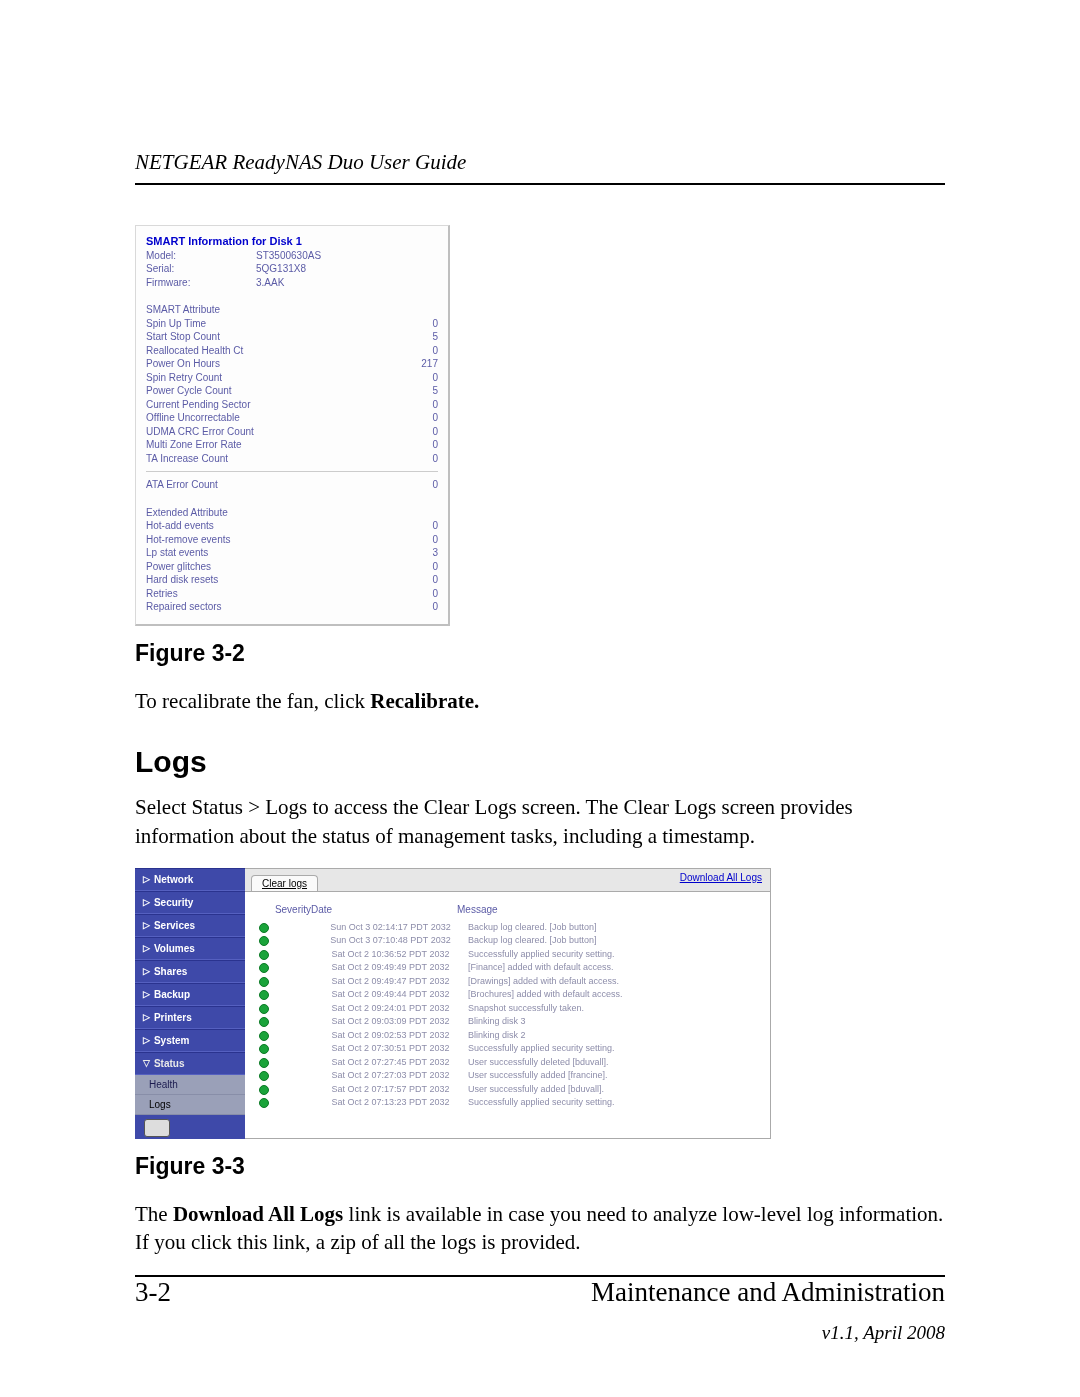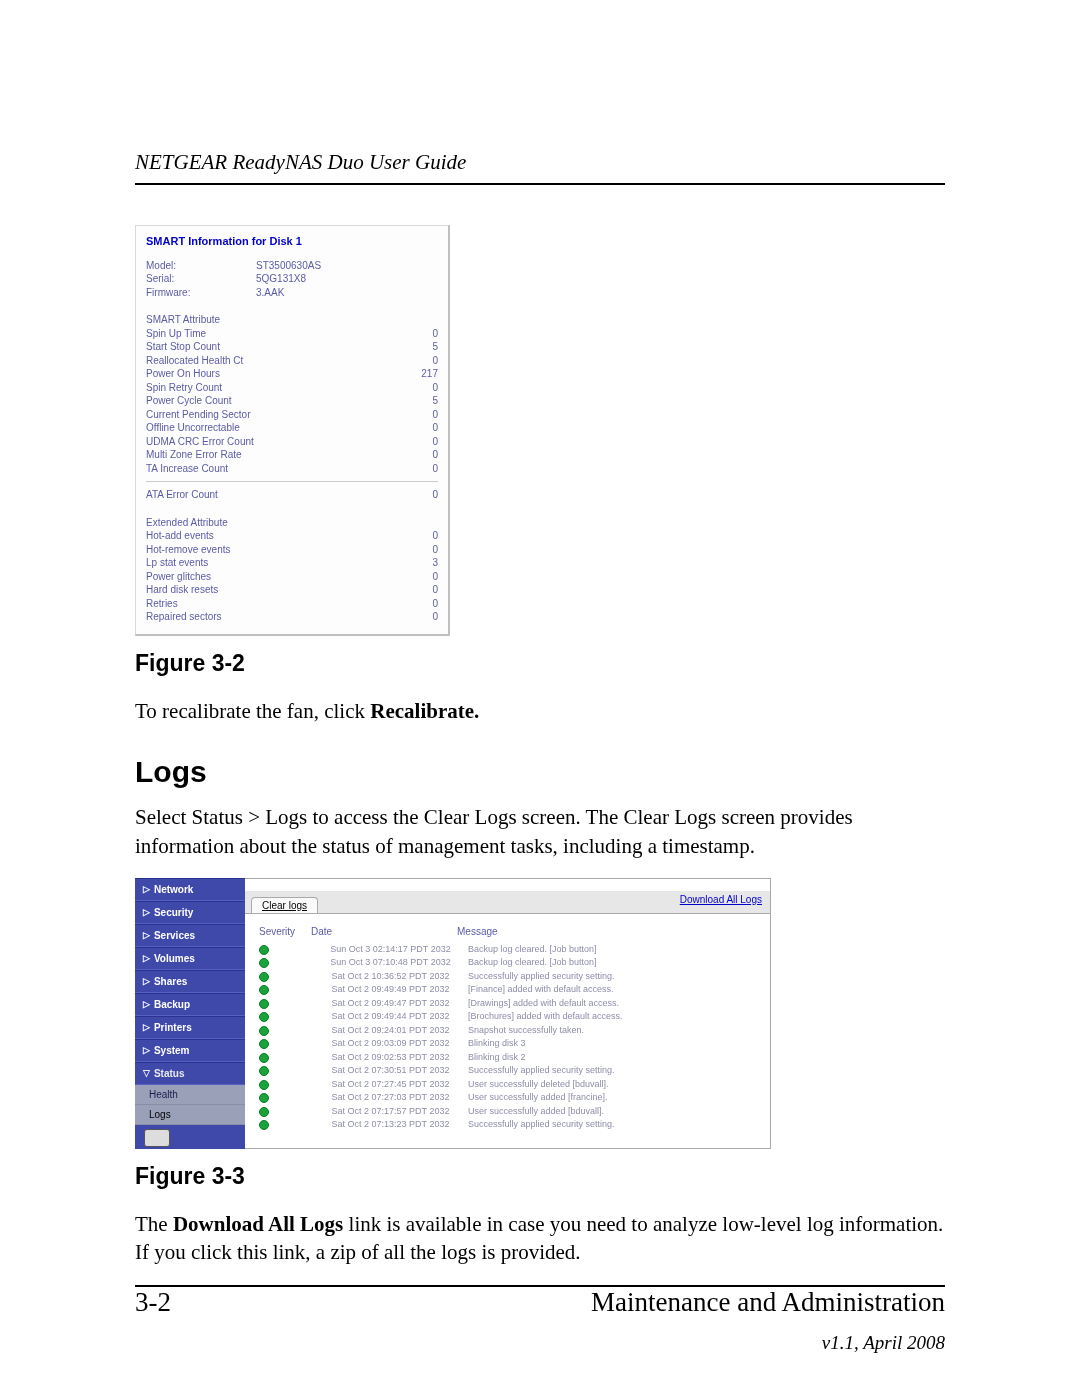--- a/index.html
+++ b/index.html
@@ -2,46 +2,46 @@
 <html><head>
 <meta charset="utf-8">
 <style>
   html,body{margin:0;padding:0;background:#fff;}
   body{width:1080px;height:1397px;font-family:"Times New Roman",serif;color:#000;position:relative;}
   .page{padding:150px 135px 0 135px;}
   .running-head{font-style:italic;font-size:21px;margin-bottom:8px;}
   hr.rule{border:none;border-top:2px solid #000;margin:0;}
   
   .smart-panel{width:292px;margin-top:40px;background:#fdfdfd;border:1px solid #d9d9d9;border-bottom:2px solid #bfbfbf;border-right:2px solid #bfbfbf;font-family:Verdana,Arial,sans-serif;font-size:10px;color:#5b5ba6;padding:8px 10px 10px 10px;line-height:1.35;}
-  .smart-title{color:#0000cc;font-weight:bold;font-size:11px;margin-bottom:10px;}
+  .smart-title{color:#0000cc;font-weight:bold;font-size:11px;}
   .kv{display:flex;}
   .kv .k{width:110px;}
   .sect{margin-top:14px;}
   .attr-row{display:flex;justify-content:space-between;}
   hr.thin{border:none;border-top:1px solid #ccc;margin:6px 0;}
   
   .fig-cap{font-family:Liberation Sans, sans-serif;font-weight:bold;font-size:23px;margin:14px 0 20px 0;}
   .body-p{font-size:21px;line-height:1.35;margin:0 0 18px 0;}
   .h2{font-family:Arial,Helvetica,sans-serif;font-weight:bold;font-size:30px;margin:30px 0 14px 0;}
   
   .logs-shot{display:flex;width:636px;margin-top:8px;font-family:Verdana,Arial,sans-serif;font-size:10px;}
   .side{width:110px;background:linear-gradient(#3e49a9,#3e49a9);}
   .side-item{display:flex;align-items:center;gap:4px;color:#fff;font-weight:bold;padding:5px 8px;border-bottom:1px solid #5560c0;border-top:1px solid #2a338f;}
   .side-item.open{color:#e9e9e9;font-weight:bold;}
   .chev{font-size:9px;}
   .sub{background:#9aa0b8;color:#1c1c50;font-weight:normal;padding:4px 8px 4px 14px;border-bottom:1px solid #888ea8;}
   .sub.active{color:#000;}
   .side-icon{width:28px;height:22px;margin:2px 0 0 8px;display:flex;align-items:center;justify-content:center;}
   .side-icon span{display:inline-block;width:24px;height:16px;border:1px solid #555;border-radius:3px;background:#ddd;}
   .log-pane{flex:1;background:#fff;border:1px solid #aaa;border-left:none;display:flex;flex-direction:column;overflow:hidden;}
-  .tabbar{height:22px;background:#e7e7e7;border-bottom:1px solid #aaa;display:flex;align-items:flex-end;padding:0 6px;position:relative;margin-top:12px;}
+  .tabbar{height:22px;background:#e7e7e7;border-bottom:1px solid #aaa;display:flex;align-items:flex-end;padding:0 6px;position:relative;}
   .tab{border:1px solid #aaa;border-bottom:none;border-radius:4px 4px 0 0;background:#fafafa;padding:2px 10px;font-size:10px;text-decoration:underline;color:#000;}
   .dl-link{position:absolute;right:8px;top:3px;color:#0000cc;text-decoration:underline;font-size:10px;}
   .log-head{display:flex;padding:12px 14px 6px 14px;color:#5b5ba6;font-size:10px;}
-  .col-sev{width:52px;}
+  .col-sev{width:52px;text-align:right;}
   .col-date{width:146px;}
   .col-msg{}
   .log-rows{padding:0 14px 6px 14px;text-align:center;}
   .lrow{display:flex;align-items:center;font-size:9px;color:#5b5ba6;line-height:1.5;}
   .dot{width:8px;height:8px;border-radius:50%;background:#1aa33a;border:1px solid #0b7a25;margin-right:44px;}
   .ldate{width:155px;color:#8d8daa;}
   .lmsg{color:#8d8daa;}
   
   .foot-rule{margin:34px 0 10px 0;}
   .foot{display:flex;justify-content:space-between;font-size:27px;}

